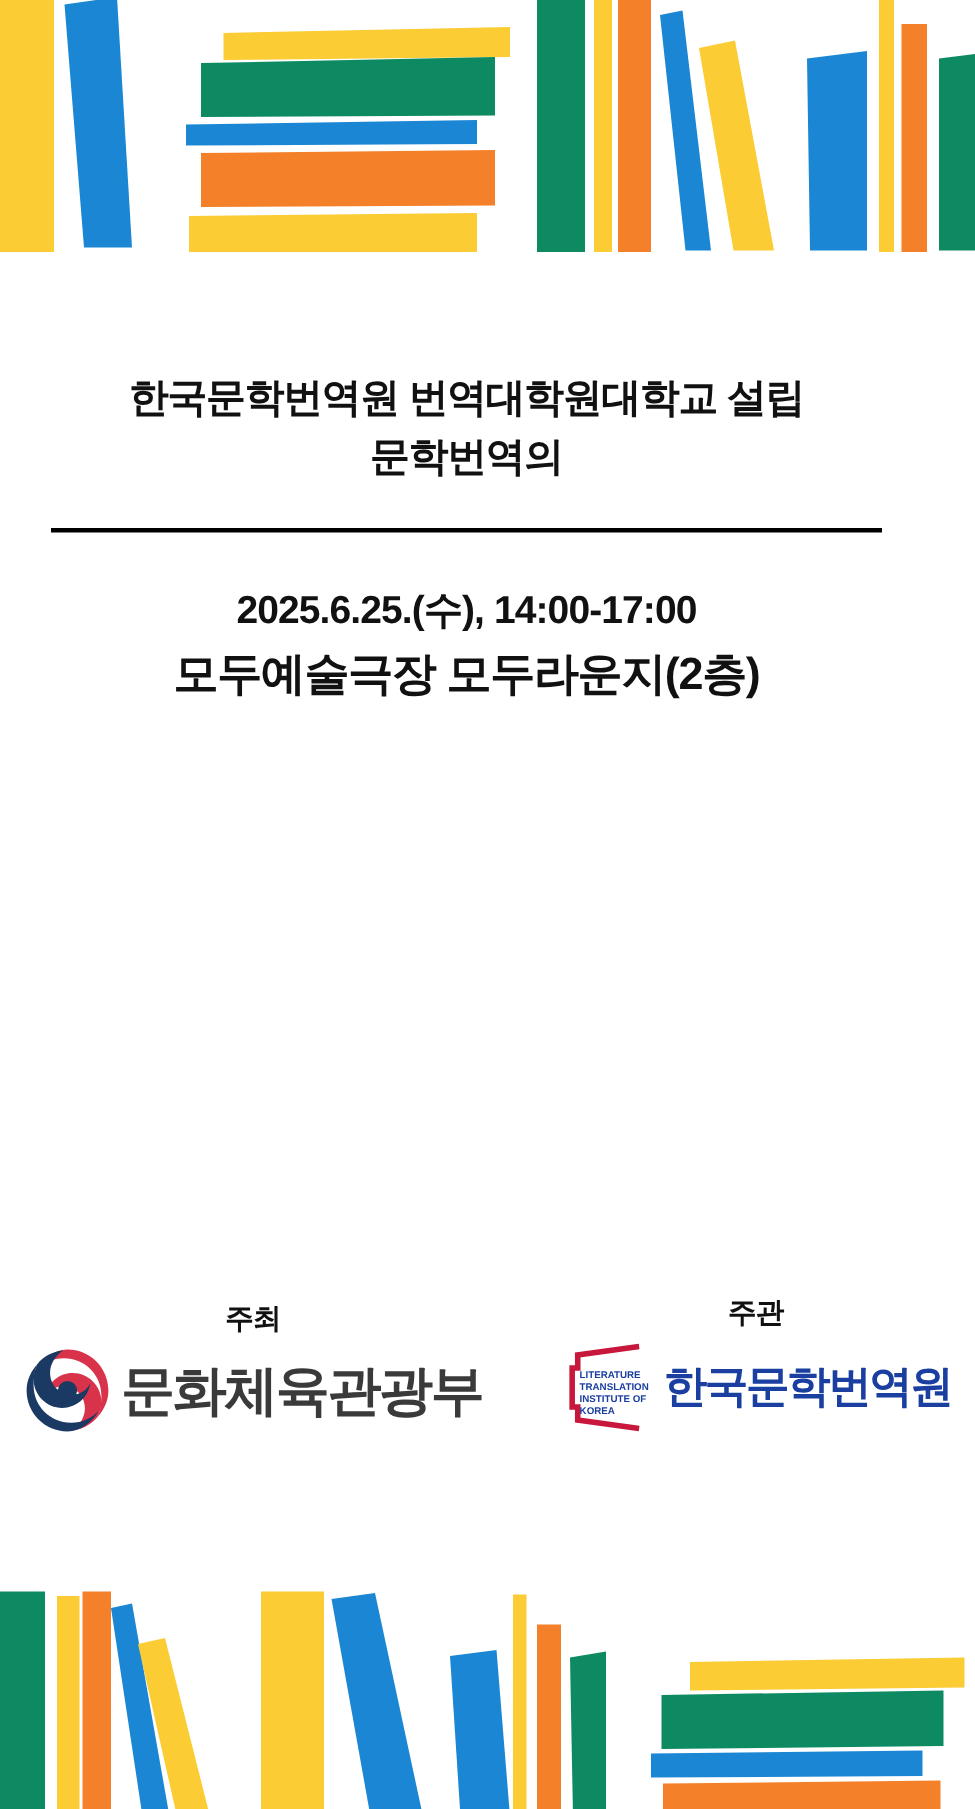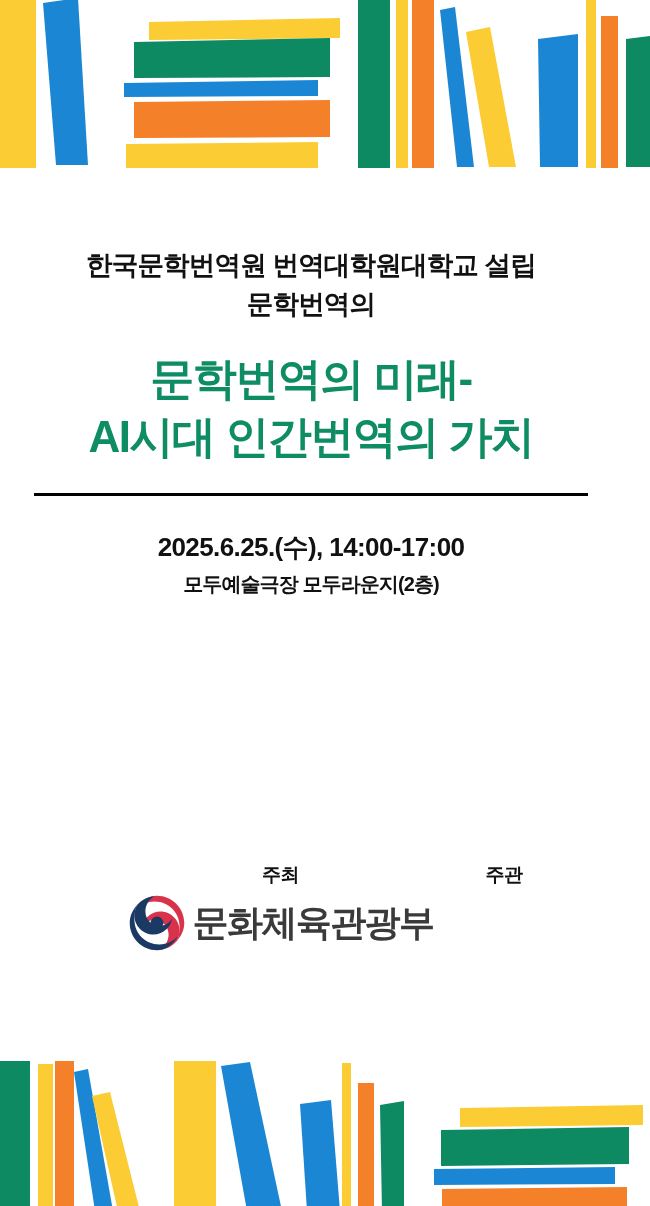--- a/index.html
+++ b/index.html
@@ -69,31 +69,31 @@
     color:#111111;
     font-size:26px;
     font-weight:bold;
     letter-spacing:-0.6px;
     line-height:1.42;
   }
   .where {
     margin-top:4px;
     text-align:center;
     color:#111111;
-    font-size:20px;
+    font-size:30px;
     font-weight:bold;
     letter-spacing:-0.9px;
     line-height:1.42;
   }
 
   
   .credits {
     position:absolute; left:0; top:862px;
     width:650px;
-    display:flex; justify-content:center; 
+    display:flex; justify-content:center; align-items:flex-end;
     gap:52px;
   }
   .credit { display:flex; flex-direction:column; align-items:center; }
   .credit-label {
     font-size:19px; font-weight:bold; color:#111111;
     letter-spacing:-0.5px; margin-bottom:6px;
   }
   .credit-body { display:flex; align-items:center; gap:7px; }
 
   .gov-mark { width:58px; height:58px; flex:none; }
@@ -139,24 +139,20 @@
     </svg>
   </div>
 
   <div class="content">
 
     <div class="subtitle">
       <span class="ln">한국문학번역원 번역대학원대학교 설립</span>
       <span class="ln">문학번역의</span>
     </div>
 
-    <div class="maintitle">
-      <span class="ln">문학번역의 미래-</span>
-      <span class="ln">AI시대 인간번역의 가치</span>
-    </div>
 
     <div class="rule"></div>
 
     <div class="when">2025.6.25.(수), 14:00-17:00</div>
     <div class="where">모두예술극장 모두라운지(2층)</div>
   </div>
 
   <div class="credits">
 
     <div class="credit">
@@ -183,20 +179,31 @@
                    C74 58 60 70 44 70 C26 70 11 55 11 37 C11 31 13 25 15 20 Z" fill="#1B3A63"></path>
 
           <circle cx="50" cy="50" r="11" fill="#1B3A63"></circle>
         </svg>
         <span class="gov-name">문화체육관광부</span>
       </div>
     </div>
 
     <div class="credit">
       <div class="credit-label">주관</div>
+      <div class="credit-body">
+        <svg class="lti-mark" viewBox="0 0 100 100" aria-hidden="true">
+
+          <path d="M84 6 L18 15 L18 29 L12 29 L12 71 L18 71 L18 85 L84 94" fill="none" stroke="#C8173C" stroke-width="6" stroke-linejoin="miter" stroke-linecap="butt"></path>
+          <text x="20" y="40" font-family="'Liberation Sans',sans-serif" font-size="10.5" font-weight="bold" fill="#1B3FA0">LITERATURE</text>
+          <text x="20" y="53" font-family="'Liberation Sans',sans-serif" font-size="10.5" font-weight="bold" fill="#1B3FA0">TRANSLATION</text>
+          <text x="20" y="66" font-family="'Liberation Sans',sans-serif" font-size="10.5" font-weight="bold" fill="#1B3FA0">INSTITUTE OF</text>
+          <text x="20" y="79" font-family="'Liberation Sans',sans-serif" font-size="10.5" font-weight="bold" fill="#1B3FA0">KOREA</text>
+        </svg>
+        <span class="lti-name">한국문학번역원</span>
+      </div>
     </div>
   </div>
 
   <div class="books bottom">
     <svg viewBox="0 0 650 170" preserveAspectRatio="none" aria-hidden="true">
 
       <rect x="0" y="25" width="30" height="150" fill="#0E8A63"></rect>
       <rect x="38" y="28" width="15" height="147" fill="#FBCC33"></rect>
       <rect x="55" y="25" width="19" height="150" fill="#F4802A"></rect>
       <polygon points="74,36 88,33 113,175 95,175" fill="#1B87D4"></polygon>

